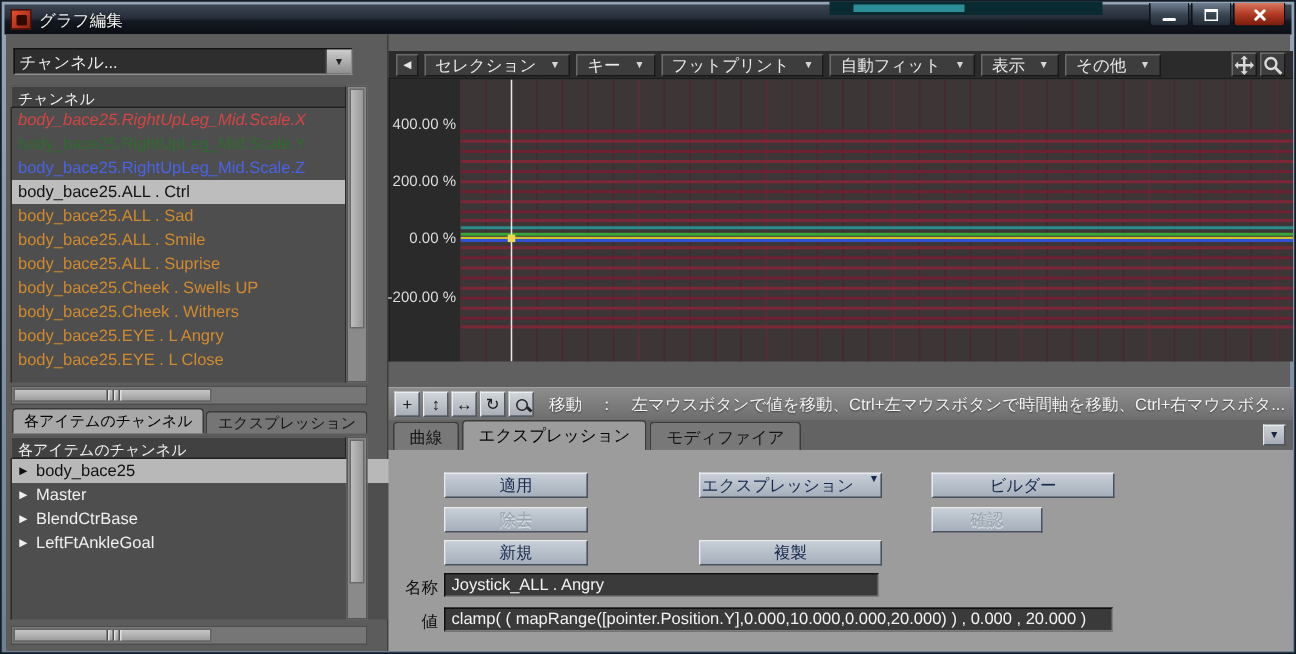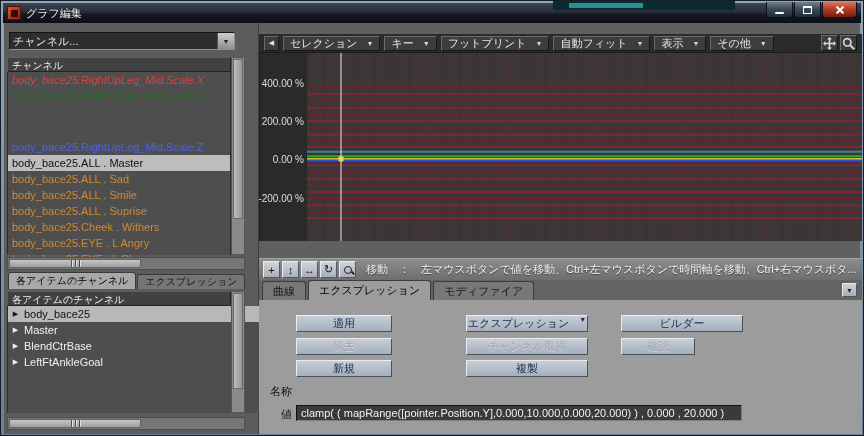--- a/index.html
+++ b/index.html
@@ -150,25 +150,26 @@
 
   <div class="combo">
     <span>チャンネル...</span>
     <span class="combo-arrow">▼</span>
   </div>
 
   <div class="list-header" id="channel-header">チャンネル</div>
   <div class="channel-list" id="channel-list">
       <div class="crow" style="color: rgb(211, 69, 69); font-style: italic;">body_bace25.RightUpLeg_Mid.Scale.X</div>
       <div class="crow" style="color: rgb(46, 107, 46);">body_bace25.RightUpLeg_Mid.Scale.Y</div>
-      <div class="crow" style="color: rgb(74, 99, 230); margin-top: 35px;">body_bace25.RightUpLeg_Mid.Scale.Z</div>
-      <div class="crow selected">body_bace25.ALL . Master</div>
+      <div class="crow" style="color: rgb(74, 99, 230);">body_bace25.RightUpLeg_Mid.Scale.Z</div>
+      <div class="crow selected">body_bace25.ALL . Ctrl</div>
       <div class="crow" style="color: rgb(208, 138, 47);">body_bace25.ALL . Sad</div>
       <div class="crow" style="color: rgb(208, 138, 47);">body_bace25.ALL . Smile</div>
       <div class="crow" style="color: rgb(208, 138, 47);">body_bace25.ALL . Suprise</div>
+      <div class="crow" style="color: rgb(208, 138, 47);">body_bace25.Cheek . Swells UP</div>
       <div class="crow" style="color: rgb(208, 138, 47);">body_bace25.Cheek . Withers</div>
       <div class="crow" style="color: rgb(208, 138, 47);">body_bace25.EYE . L Angry</div>
       <div class="crow" style="color: rgb(208, 138, 47);">body_bace25.EYE . L Close</div>
     </div>
   <div class="vscroll" id="vscroll1">
       <div class="vhandle"></div>
     </div>
   <div class="hscroll" id="hscroll1">
       <div class="hhandle">
         <i></i>
@@ -342,38 +343,36 @@
         <div class="btab active">エクスプレッション</div>
         <div class="btab inactive">モディファイア</div>
       </div>
     <div class="tabs-dd">
         <span>▼</span>
       </div>
   </div>
 
   <div class="exp-panel" id="exp-panel">
     <div class="flabel" id="name-label">名称</div>
+    <div class="field" id="name-field">Joystick_ALL . Angry</div>
     <div class="flabel" id="value-label">値</div>
     <div class="field" id="value-field">clamp( ( mapRange([pointer.Position.Y],0.000,10.000,0.000,20.000) ) , 0.000 , 20.000 )</div>
   <div class="eb" style="left: 37px; top: 15px; width: 96px;">
         <span>適用</span>
       </div>
       <div class="eb" style="left: 207px; top: 15px; width: 122px;">
         <span>エクスプレッション</span>
         <span class="arr">▼</span>
       </div>
       <div class="eb" style="left: 362px; top: 15px; width: 122px;">
         <span>ビルダー</span>
       </div>
       <div class="eb disabled" style="left: 37px; top: 38px; width: 96px;">
         <span>除去</span>
       </div>
-      <div class="eb disabled" style="left: 207px; top: 38px; width: 122px;">
-        <span>チャンネル取得</span>
-      </div>
       <div class="eb disabled" style="left: 362px; top: 38px; width: 74px;">
         <span>確認</span>
       </div>
       <div class="eb" style="left: 37px; top: 60px; width: 96px;">
         <span>新規</span>
       </div>
       <div class="eb" style="left: 207px; top: 60px; width: 122px;">
         <span>複製</span>
       </div>
     </div>

